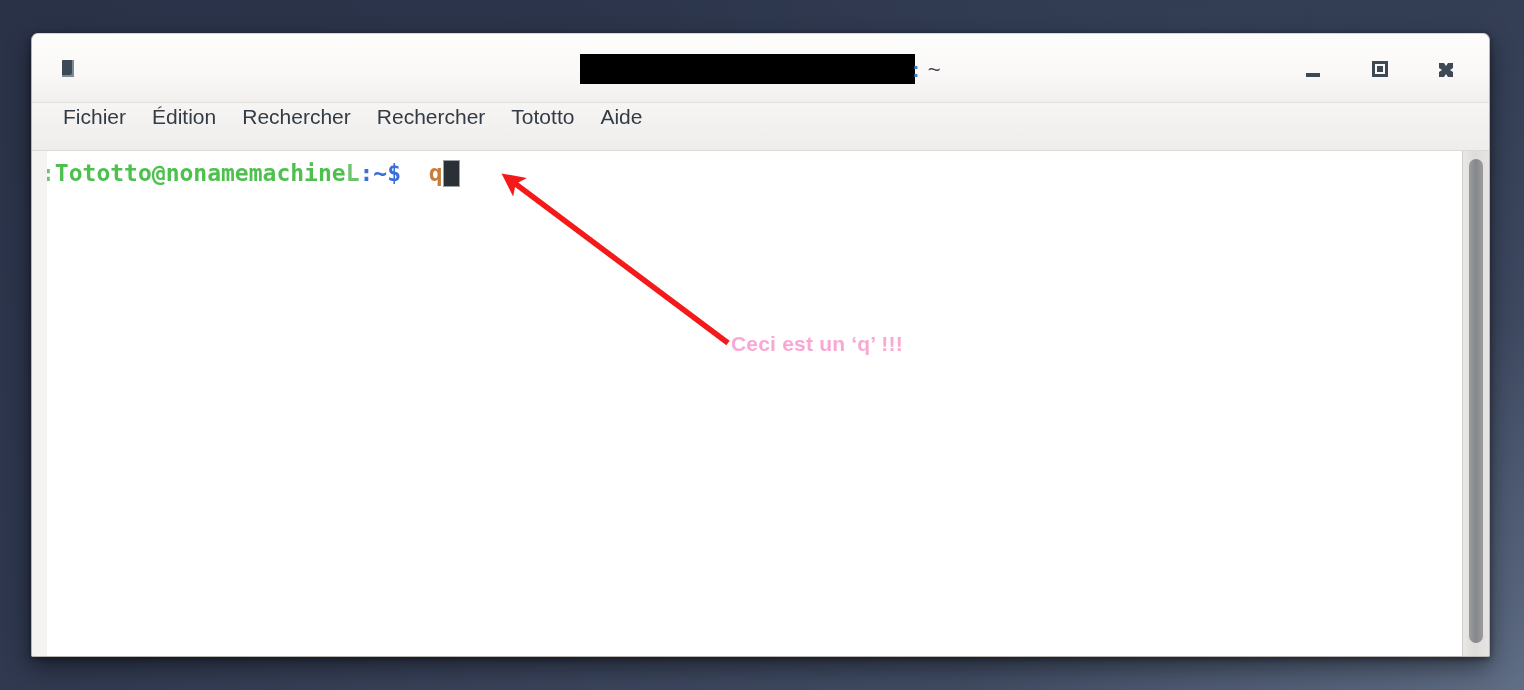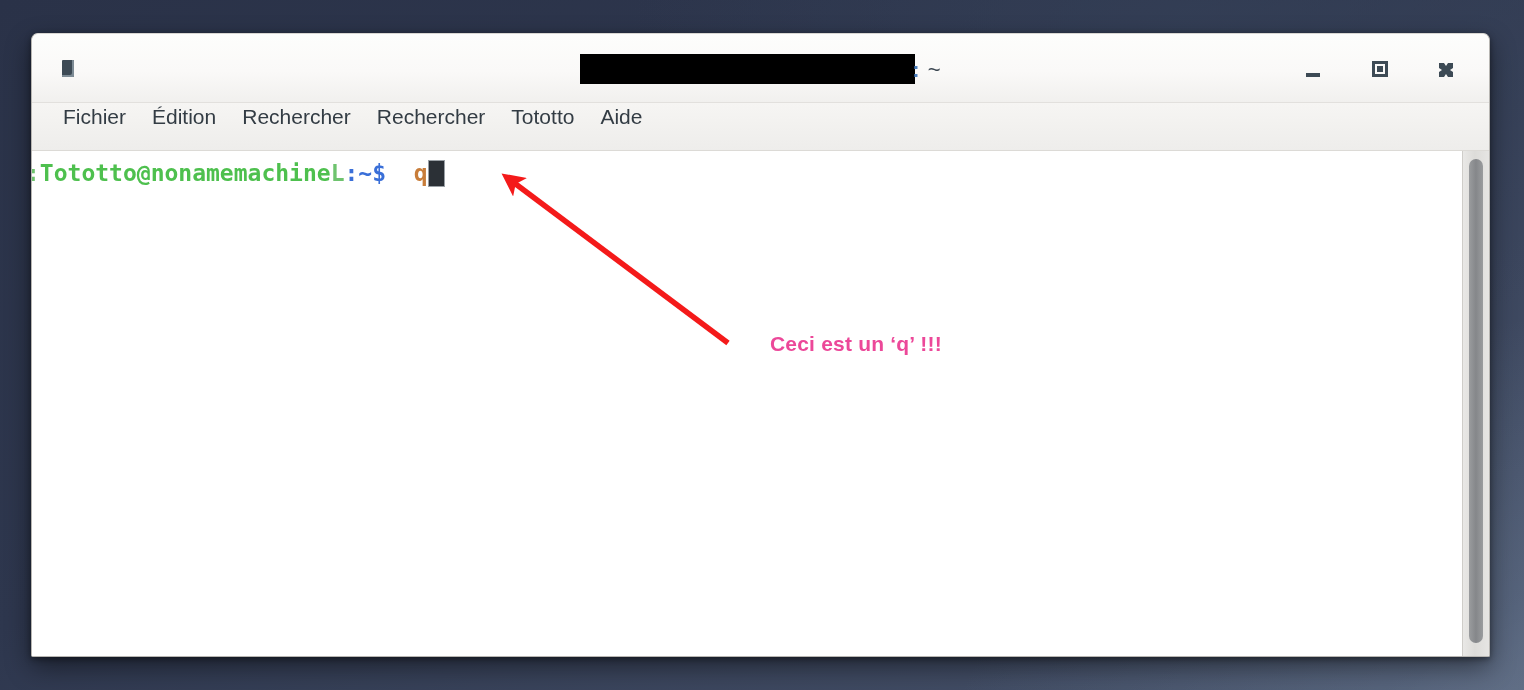--- a/index.html
+++ b/index.html
@@ -137,20 +137,21 @@
     cursor: default;
     white-space: nowrap;
   }
 
   
   #termwrap {
     position: relative;
     height: 508px;
     background: #ffffff;
     display: flex;
+    margin-left: 15px;
   }
   #terminal {
     position: relative;
     flex: 1;
     background: #ffffff;
     overflow: hidden;
   }
   #prompt-line {
     position: absolute;
     left: -6px;
@@ -194,25 +195,25 @@
   }
 
   
   #annotation-layer {
     position: absolute;
     inset: 0;
     pointer-events: none;
   }
   #annotation-text {
     position: absolute;
-    left: 770px;
+    left: 731px;
     top: 332px;
     font-size: 21px;
     font-weight: bold;
-    color: #ec4899;
+    color: #f9a8d4;
     white-space: nowrap;
     letter-spacing: 0.2px;
   }
 </style>
 </head>
 <body>
 
 <div id="desktop"></div>
 
 <div id="window">

